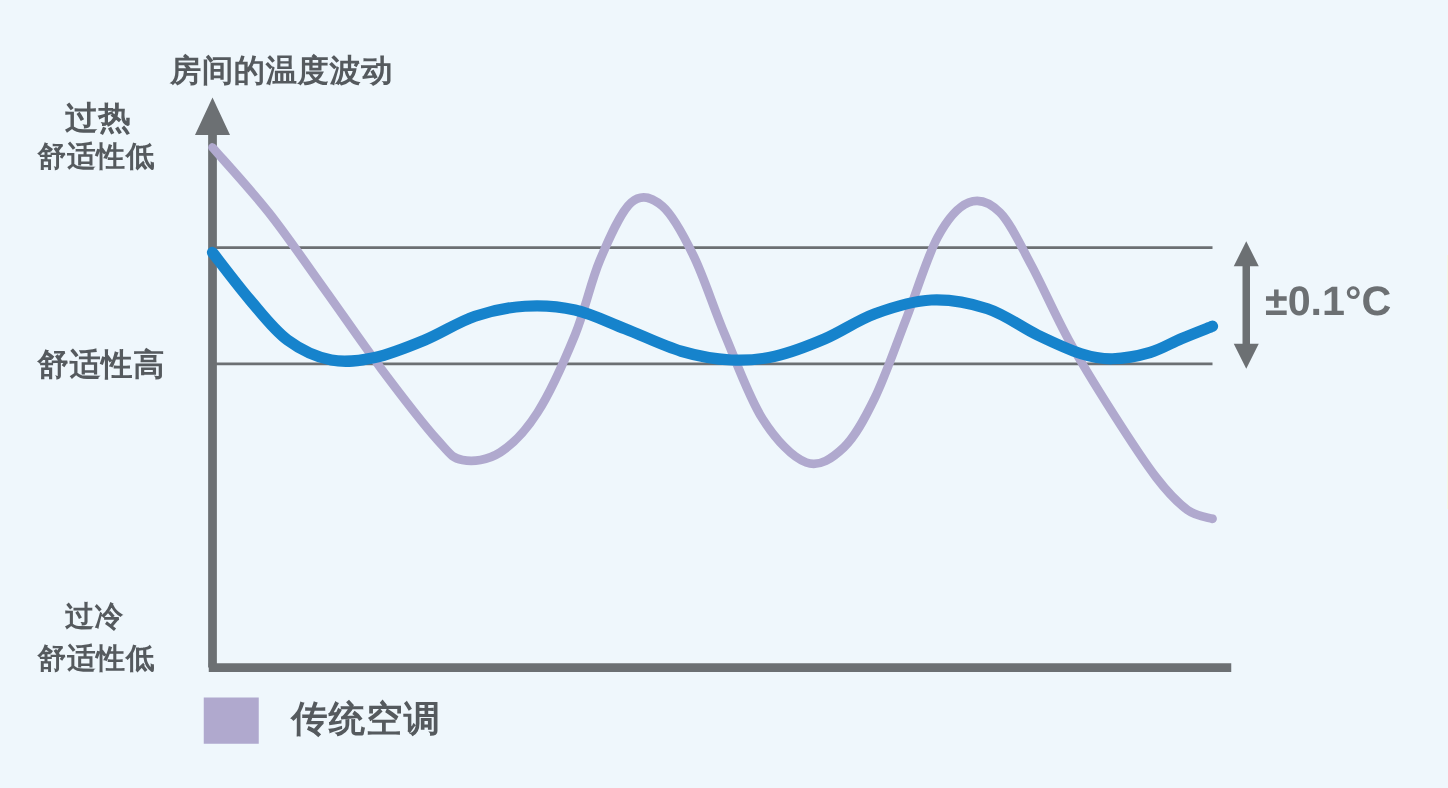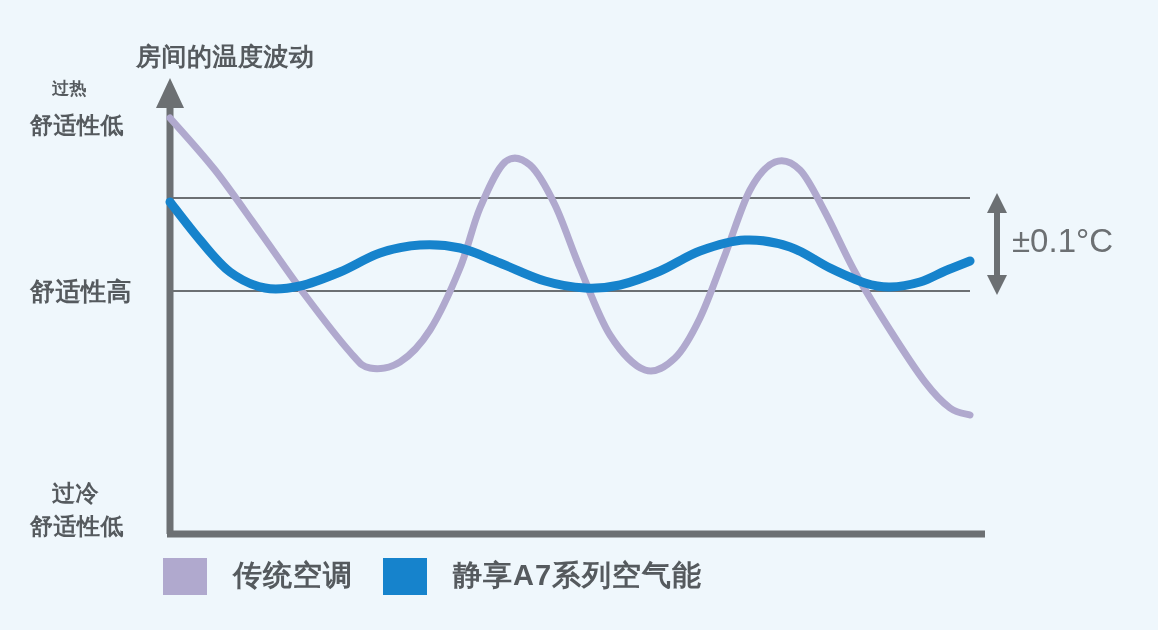--- a/index.html
+++ b/index.html
@@ -36,21 +36,21 @@
     letter-spacing: 0.5px;
   }
   #chart-title {
     left: 136px;
     top: 40px;
     font-size: 25px;
   }
   #axis-label-overheat {
     left: 52px;
     top: 77px;
-    font-size: 17px;
+    font-size: 26px;
   }
   #axis-label-overheat-sub {
     left: 30px;
     top: 110px;
     font-size: 23px;
   }
   #axis-label-comfort-high {
     left: 30px;
     top: 275px;
     font-size: 25px;
@@ -64,21 +64,21 @@
     left: 30px;
     top: 511px;
     font-size: 23px;
   }
   #tolerance-label {
     position: absolute;
     left: 1012px;
     top: 222px;
     font-size: 33px;
     color: #6c7073;
-    font-weight: normal;
+    font-weight: bold;
     white-space: nowrap;
     letter-spacing: 0px;
   }
   #legend {
     position: absolute;
     left: 163px;
     top: 556px;
     display: flex;
     align-items: center;
     gap: 0px;
@@ -146,19 +146,15 @@
   <div class="lbl" id="axis-label-overcool">过冷</div>
   <div class="lbl" id="axis-label-overcool-sub">舒适性低</div>
 
   <div id="tolerance-label">±0.1°C</div>
 
   <div id="legend">
     <div class="legend-item" id="legend-item-traditional">
       <span class="legend-swatch" id="swatch-0" style="background: rgb(176, 169, 206);"></span>
       <span class="legend-text">传统空调</span>
     </div>
-    <div class="legend-item" id="legend-item-a7">
-      <span class="legend-swatch" id="swatch-1" style="background: rgb(22, 131, 204);"></span>
-      <span class="legend-text">静享A7系列空气能</span>
-    </div>
   </div>
 
 </div>
 
 </body></html>

